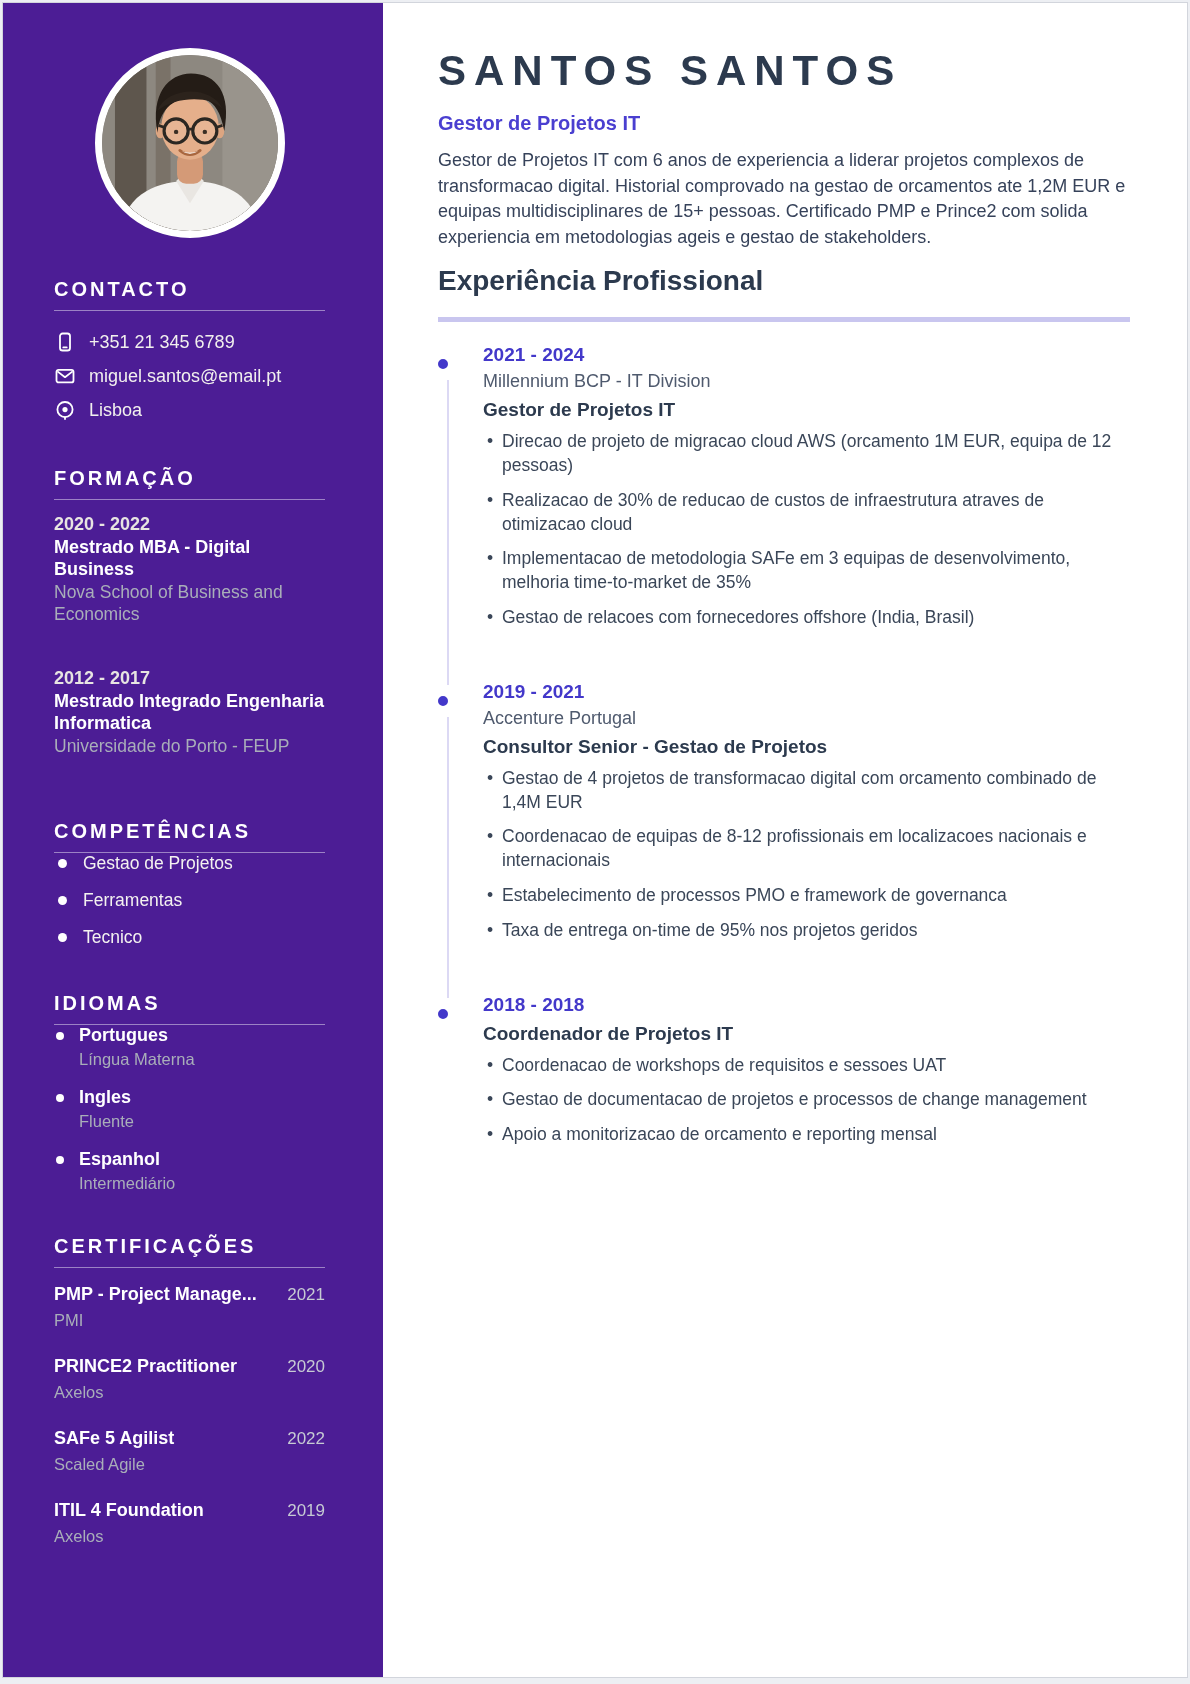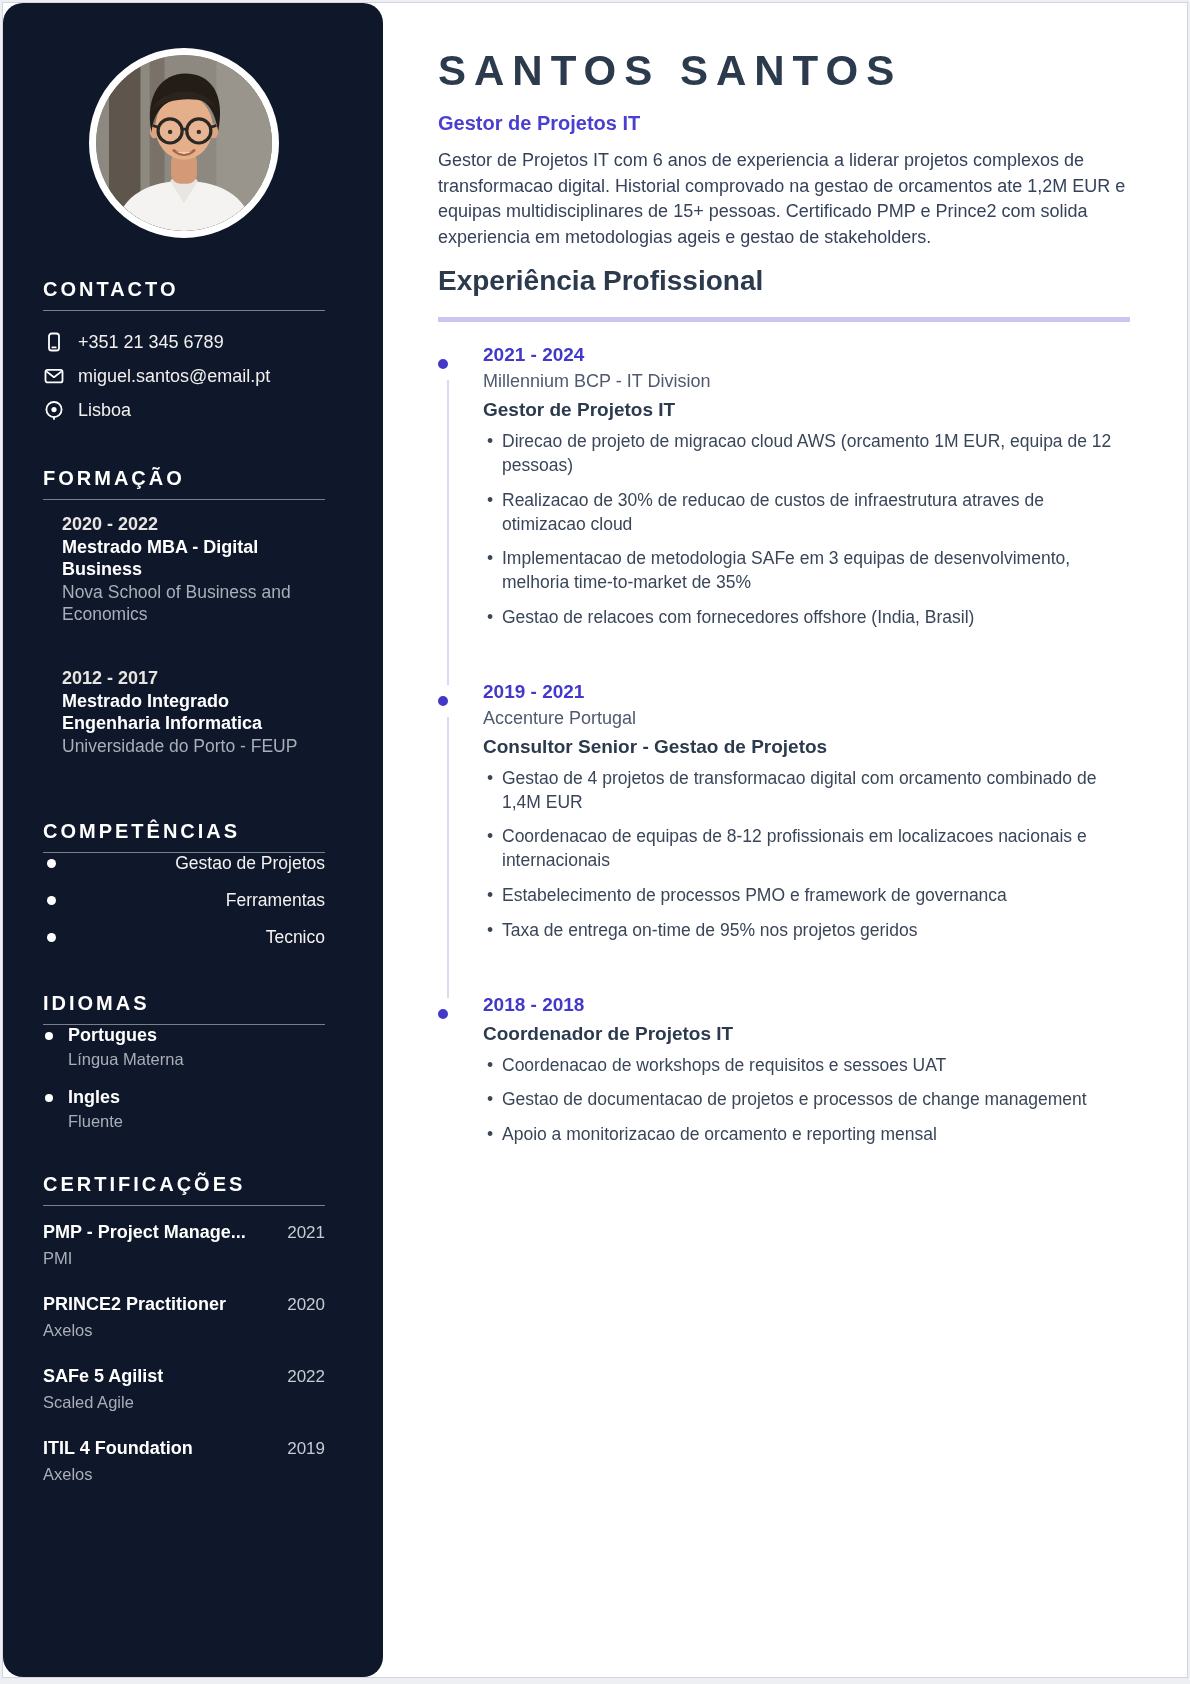--- a/index.html
+++ b/index.html
@@ -15,24 +15,23 @@
     width:1186px; height:1676px;
     border:1px solid #d2d5dc;
     background:#ffffff;
     display:flex;
     overflow:hidden;
   }
 
   
   .sidebar {
     width:380px; flex:0 0 380px;
-    background:#0f172a;
+    background:#4c1d95;
     color:#ffffff;
-    padding:0 58px 30px 40px;
-    border-radius:20px;
+    padding:0 58px 30px 51px;
   }
   .photo-ring {
     width:190px; height:190px;
     margin:45px auto 40px;
     border-radius:50%;
     border:7px solid #ffffff;
     overflow:hidden;
     background:#8a857e;
   }
   .photo-ring svg { display:block; width:100%; height:100%; }
@@ -49,29 +48,29 @@
 
   .c-rows { margin-top:20px; }
   .c-row { display:flex; align-items:center; gap:13px; margin-bottom:12px; font-size:18px; color:#f2f0ee; }
   .c-row svg { flex:0 0 auto; display:block; }
 
   .sec-formacao    { margin-top:46px; }
   .sec-competencias{ margin-top:62px; }
   .sec-idiomas     { margin-top:44px; }
   .sec-certs       { margin-top:42px; }
 
-  .edu-item { margin-top:14px;margin-left:19px; }
+  .edu-item { margin-top:14px; }
   .edu-item + .edu-item { margin-top:42px; }
   .edu-dates  { font-size:18px; font-weight:700; color:#e8e5e2; }
   .edu-degree { font-size:18px; font-weight:700; color:#ffffff; line-height:1.2; margin-top:2px; }
   .edu-school { font-size:17.5px; color:#a9aeb9; line-height:1.25; margin-top:2px; }
 
   ul.plain { list-style:none; margin:0; padding:0; }
 
-  .skills { margin-top:26px;text-align:right; }
+  .skills { margin-top:26px; }
   .skills li {
     position:relative; padding-left:29px;
     font-size:17.5px; color:#f4f2f0; margin-bottom:16px;
   }
   .skills li::before {
     content:''; position:absolute; left:4px; top:6px;
     width:9px; height:9px; border-radius:50%; background:#ffffff;
   }
 
   .langs { margin-top:24px; }
@@ -238,20 +237,24 @@
           <li>
             <div class="lang-name">Portugues</div>
             <div class="lang-level">Língua Materna</div>
           </li>
 
           <li>
             <div class="lang-name">Ingles</div>
             <div class="lang-level">Fluente</div>
           </li>
 
+          <li>
+            <div class="lang-name">Espanhol</div>
+            <div class="lang-level">Intermediário</div>
+          </li>
         </ul>
     </section>
 
     <section class="s-section sec-certs">
       <div class="s-head">CERTIFICAÇÕES</div>
       <hr class="s-rule">
       <div class="certs-list">
 
           <div class="cert">
             <div class="cert-row">

